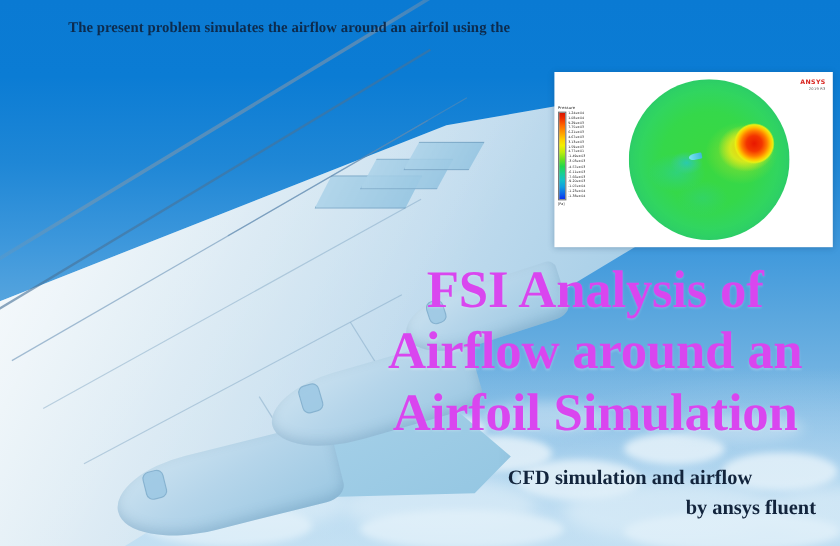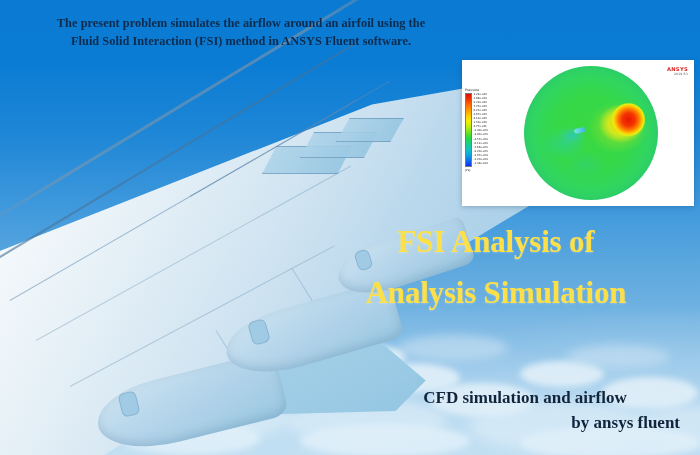--- a/index.html
+++ b/index.html
@@ -179,24 +179,24 @@
   }
   .caption .line2 { display: block; }
 
   
   .title {
     position: absolute;
     right: 18px;
     top: 216px;
     width: 372px;
     text-align: center;
-    color: #fde047;
+    color: #d946ef;
     font-family: "Liberation Serif", "DejaVu Serif", serif;
     font-weight: 700;
-    font-size: 31px;
+    font-size: 44px;
     line-height: 51px;
     letter-spacing: -0.2px;
     text-shadow: 0 1px 2px rgba(255,255,255,.22);
   }
   .title span { display: block; white-space: nowrap; }
 
   
   .subtitle {
     position: absolute;
     right: 20px;
@@ -378,21 +378,20 @@
 
     <div class="fairing" style="left:224px; top:302px; width:176px; height:60px; transform: rotate(-16deg);"></div>
     <div class="fairing-dot" style="left:250px; top:320px; transform: rotate(-16deg);"></div>
 
     <div class="fairing" style="left:336px; top:236px; width:136px; height:48px; transform: rotate(-18deg);"></div>
     <div class="fairing-dot" style="left:356px; top:250px; width:13px; height:18px; transform: rotate(-18deg);"></div>
   </div>
 
   <div class="caption">
     <span>The present problem simulates the airflow around an airfoil using the</span>
-    <span class="line2">Fluid Solid Interaction (FSI) method in ANSYS Fluent software.</span>
   </div>
 
   <div class="cfd">
     <div class="cfd-domain"></div>
     <div class="cfd-airfoil"></div>
 
     <div class="cfd-legend">
       <div class="cfd-legend-title">Pressure</div>
       <div class="cfd-legend-body">
         <div class="cfd-bar"></div>
@@ -421,21 +420,22 @@
     </div>
 
     <div class="cfd-logo">
       <div class="cfd-logo-mark">ANSYS</div>
       <div class="cfd-logo-sub">2019 R3</div>
     </div>
   </div>
 
   <div class="title">
     <span>FSI Analysis of</span>
-    <span>Analysis Simulation</span>
+    <span>Airflow around an</span>
+    <span>Airfoil Simulation</span>
   </div>
 
   <div class="subtitle">
     <span>CFD simulation and airflow</span>
     <span class="l2">by ansys fluent</span>
   </div>
 
 </div>
 
 </body></html>

